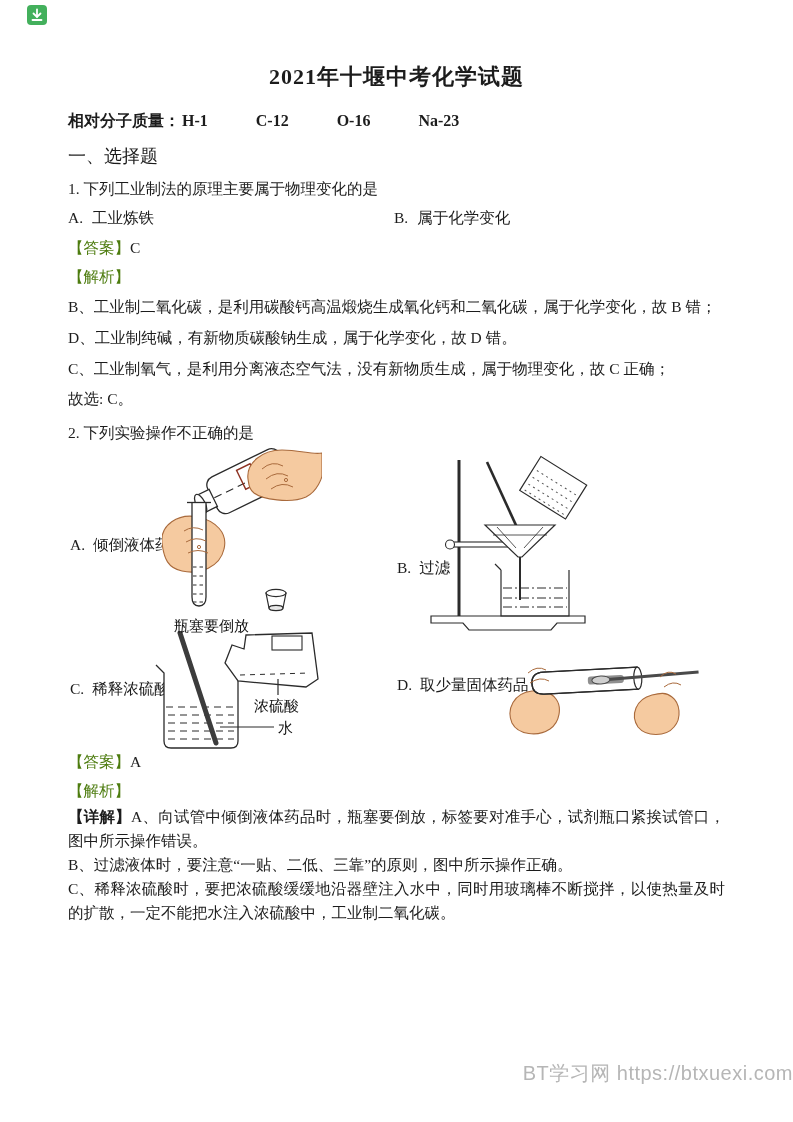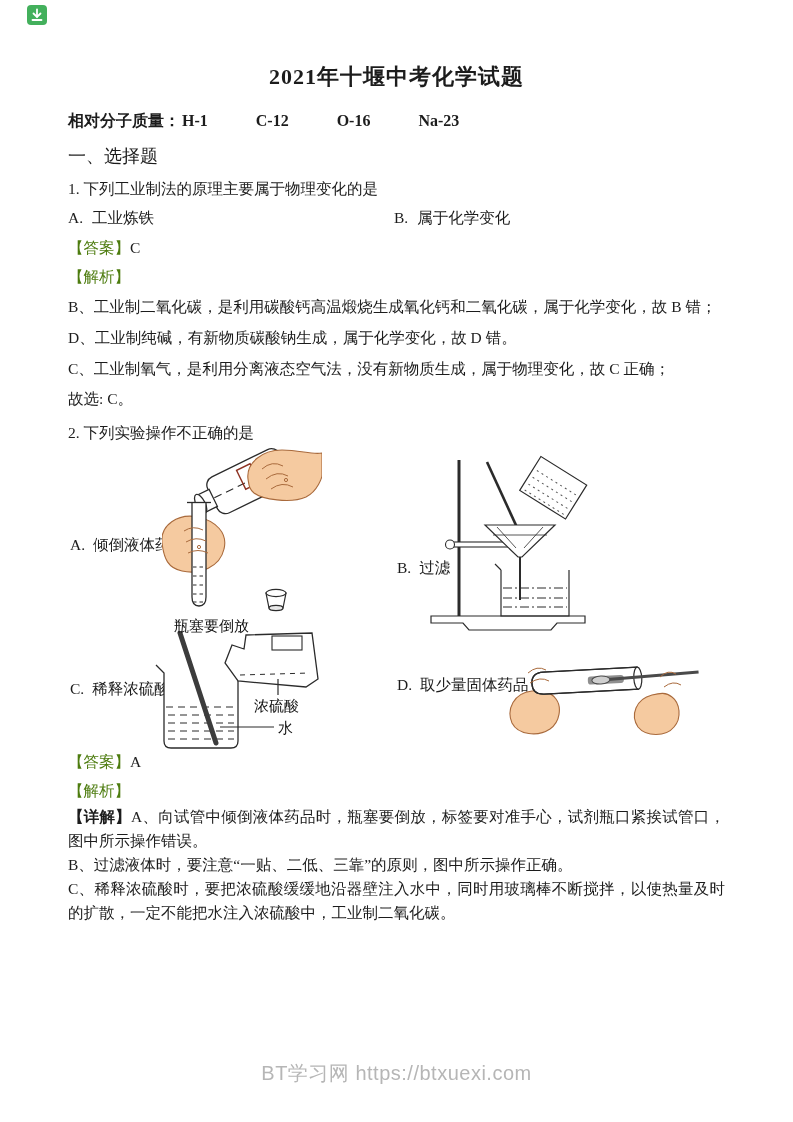--- a/index.html
+++ b/index.html
@@ -38,21 +38,21 @@
   .fig-caption { position:absolute; white-space:nowrap; }
   .fig-key { margin-right:8px; }
   .fig-svg { position:absolute; }
   .figC-wrap { position:absolute; width:200px; height:135px; }
   .figC-wrap svg { position:absolute; left:0; top:14px; }
   .anno { position:absolute; font-family:"Liberation Sans","DejaVu Sans",sans-serif; font-size:15px; color:#111; white-space:nowrap; }
 
   .para { line-height:24px; text-align:justify; }
 
   .watermark {
-    position:absolute; left:0; right:0; top:1060px; text-align:center;
+    position:absolute; left:0; right:0; top:1060px; text-align:right;
     font-family:"Liberation Sans","DejaVu Sans",sans-serif;
     font-size:20px; color:#b6b6b6; letter-spacing:0.5px;
   }
 
   .badge {
     position:absolute; left:27px; top:5px; width:20px; height:20px;
     background:#43b05c; border-radius:4px;
     display:flex; align-items:center; justify-content:center;
   }
 </style>

